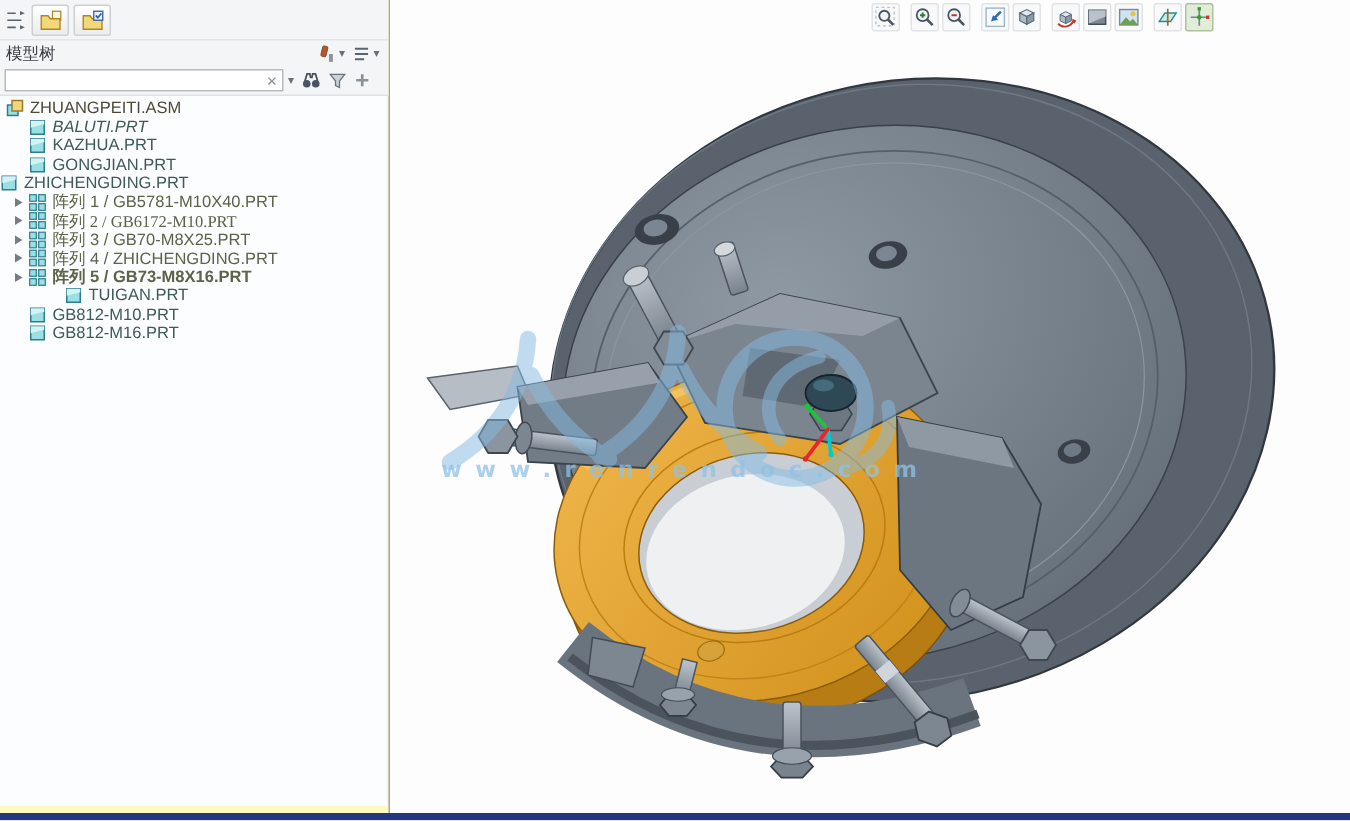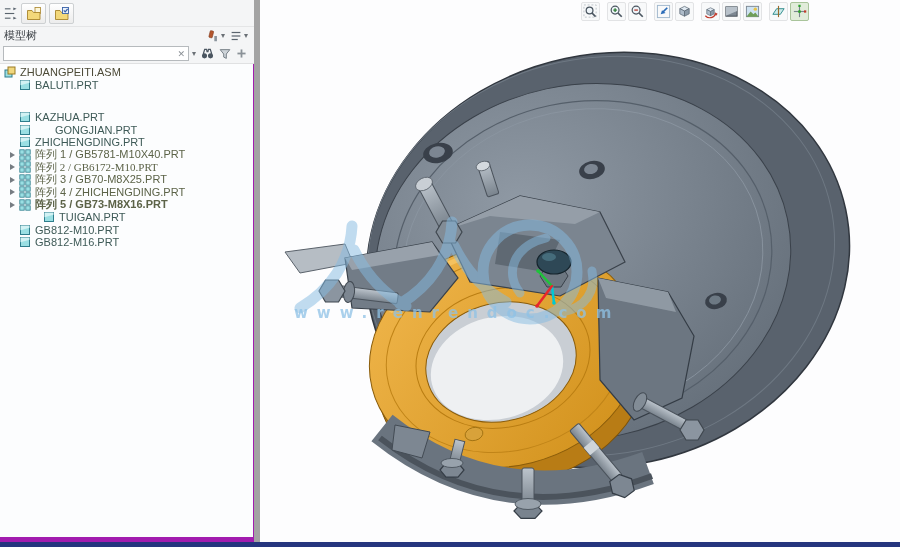--- a/index.html
+++ b/index.html
@@ -1,21 +1,21 @@
 <!DOCTYPE html>
 <html><head>
 <meta charset="utf-8">
 <style>
   html,body { margin:0; padding:0; background:#ffffff; }
   #app { position:relative; width:900px; height:547px; overflow:hidden;
          font-family:"Liberation Sans",sans-serif; background:#fdfdfe; }
 
   
   .navigator { position:absolute; left:0; top:0; width:260px; height:542px;
-               background:#a21caf; border-right:6px solid #a3a3a3; box-sizing:border-box; }
+               background:#fef9c3; border-right:1px solid #a3a3a3; box-sizing:border-box; }
   .nav-tabs { height:26px; background:#f4f5f6; display:flex; align-items:center;
               gap:3px; padding:2px 2px 1px 2px; box-sizing:border-box; }
   .sash-ic { width:16px; height:18px; display:flex; align-items:center; justify-content:center; }
   .tab-btn { width:25px; height:21px; border:1px solid #cdd0d2; border-radius:2px;
              background:linear-gradient(#ffffff,#ececec); display:flex; align-items:center;
              justify-content:center; padding:0; cursor:pointer; }
   .tree-header { height:18px; background:#f4f5f6; border-top:1px solid #e4e5e6;
                  display:flex; align-items:center; padding:0 4px; box-sizing:border-box; }
   .tree-title { font-size:11px; color:#3a3f44; }
   .flex1 { flex:1; }
@@ -154,48 +154,48 @@
     <div class="tree" id="tree">
         <div class="tree-row type-assembly" style="padding-left: 4px;">
           <span class="t-icon">
             <svg width="12" height="12" viewBox="0 0 12 12">
               <rect x="1" y="4" width="7" height="7" fill="#9adfe3" stroke="#2e7d8c"></rect>
               <rect x="4" y="1" width="7" height="7" fill="#f0d77e" stroke="#9a7b23"></rect>
             </svg>
           </span>
           <span class="t-label">ZHUANGPEITI.ASM</span>
         </div>
+        <div class="tree-row type-part" style="padding-left: 19px; font-style: italic;">
+          <span class="t-icon">
+            <svg width="12" height="12" viewBox="0 0 12 12">
+              <rect x="1.5" y="1.5" width="9" height="9" fill="#9adfe3" stroke="#2e7d8c"></rect>
+              <polygon points="1.5,1.5 10.5,1.5 10.5,3.8 1.5,6.2" fill="#d2f2f4"></polygon>
+            </svg>
+          </span>
+          <span class="t-label">BALUTI.PRT</span>
+        </div>
         <div class="tree-row type-part" style="padding-left: 19px;">
           <span class="t-icon">
             <svg width="12" height="12" viewBox="0 0 12 12">
               <rect x="1.5" y="1.5" width="9" height="9" fill="#9adfe3" stroke="#2e7d8c"></rect>
               <polygon points="1.5,1.5 10.5,1.5 10.5,3.8 1.5,6.2" fill="#d2f2f4"></polygon>
             </svg>
           </span>
-          <span class="t-label">BALUTI.PRT</span>
-        </div>
-        <div class="tree-row type-part" style="padding-left: 19px; margin-top: 20px;">
-          <span class="t-icon">
-            <svg width="12" height="12" viewBox="0 0 12 12">
-              <rect x="1.5" y="1.5" width="9" height="9" fill="#9adfe3" stroke="#2e7d8c"></rect>
-              <polygon points="1.5,1.5 10.5,1.5 10.5,3.8 1.5,6.2" fill="#d2f2f4"></polygon>
-            </svg>
-          </span>
           <span class="t-label">KAZHUA.PRT</span>
         </div>
-        <div class="tree-row type-part" style="padding-left: 19px; gap: 20px;">
+        <div class="tree-row type-part" style="padding-left: 19px;">
           <span class="t-icon">
             <svg width="12" height="12" viewBox="0 0 12 12">
               <rect x="1.5" y="1.5" width="9" height="9" fill="#9adfe3" stroke="#2e7d8c"></rect>
               <polygon points="1.5,1.5 10.5,1.5 10.5,3.8 1.5,6.2" fill="#d2f2f4"></polygon>
             </svg>
           </span>
           <span class="t-label">GONGJIAN.PRT</span>
         </div>
-        <div class="tree-row type-part" style="padding-left: 19px;">
+        <div class="tree-row type-part" style="">
           <span class="t-icon">
             <svg width="12" height="12" viewBox="0 0 12 12">
               <rect x="1.5" y="1.5" width="9" height="9" fill="#9adfe3" stroke="#2e7d8c"></rect>
               <polygon points="1.5,1.5 10.5,1.5 10.5,3.8 1.5,6.2" fill="#d2f2f4"></polygon>
             </svg>
           </span>
           <span class="t-label">ZHICHENGDING.PRT</span>
         </div>
         <div class="tree-row type-pattern" style="padding-left: 6px;">
           <span class="expander">

